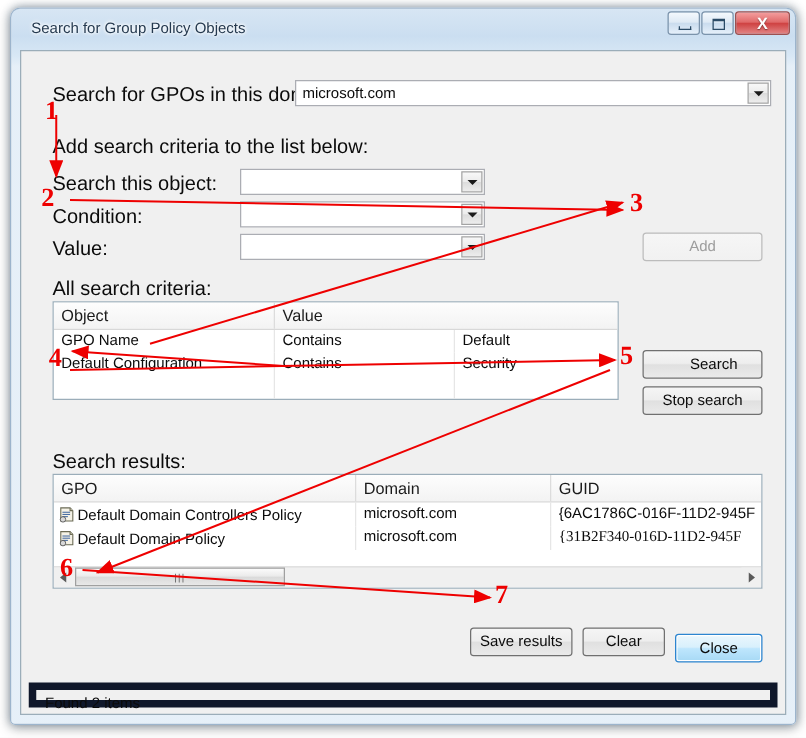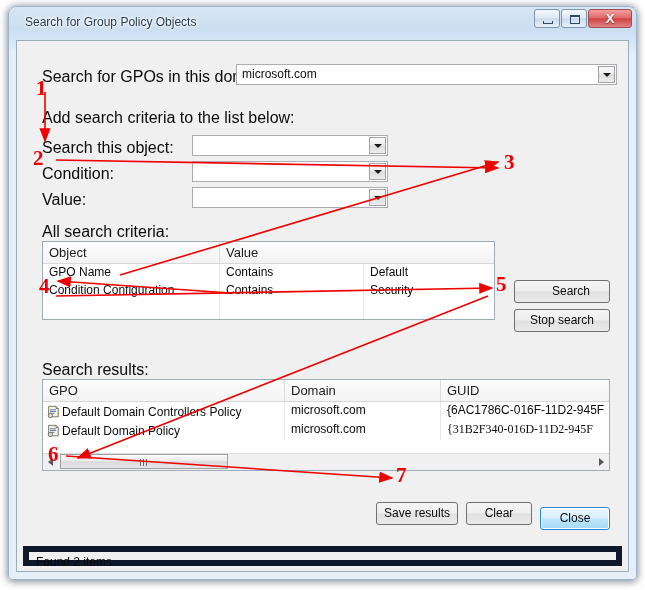--- a/index.html
+++ b/index.html
@@ -294,35 +294,36 @@
         <div class="val"></div>
         <div class="arrowbox"></div>
       </div>
 
       <div class="lbl" style="left:25px; top:150px;">Value:</div>
       <div class="combo" style="left:175px; top:146px; width:196px;">
         <div class="val"></div>
         <div class="arrowbox"></div>
       </div>
 
+      <div class="btn disabled" style="left:497px; top:145px; width:96px;">Add</div>
 
       <div class="lbl" style="left:25px; top:182px;">All search criteria:</div>
 
       <div class="listview" style="left:25px; top:200px; width:453px; height:79px;">
         <div class="lv-head">
           <div class="hc" style="width:177px;">Object</div>
           <div class="hc" style="width:130px; border-right:none;">Value</div>
         </div>
         <div class="lv-row">
           <div class="cell" style="width:177px;">GPO Name</div>
           <div class="cell" style="width:144px;">Contains</div>
           <div class="cell" style="width:130px; border-right:none;">Default</div>
         </div>
         <div class="lv-row">
-          <div class="cell" style="width:177px;">Condition Configuration</div>
+          <div class="cell" style="width:177px;">Default Configuration</div>
           <div class="cell" style="width:144px;">Contains</div>
           <div class="cell" style="width:130px; border-right:none;">Security</div>
         </div>
         <div class="lv-row" style="height:22px;">
           <div class="cell" style="width:177px;"></div>
           <div class="cell" style="width:144px;"></div>
           <div class="cell" style="width:130px; border-right:none;"></div>
         </div>
       </div>
 

